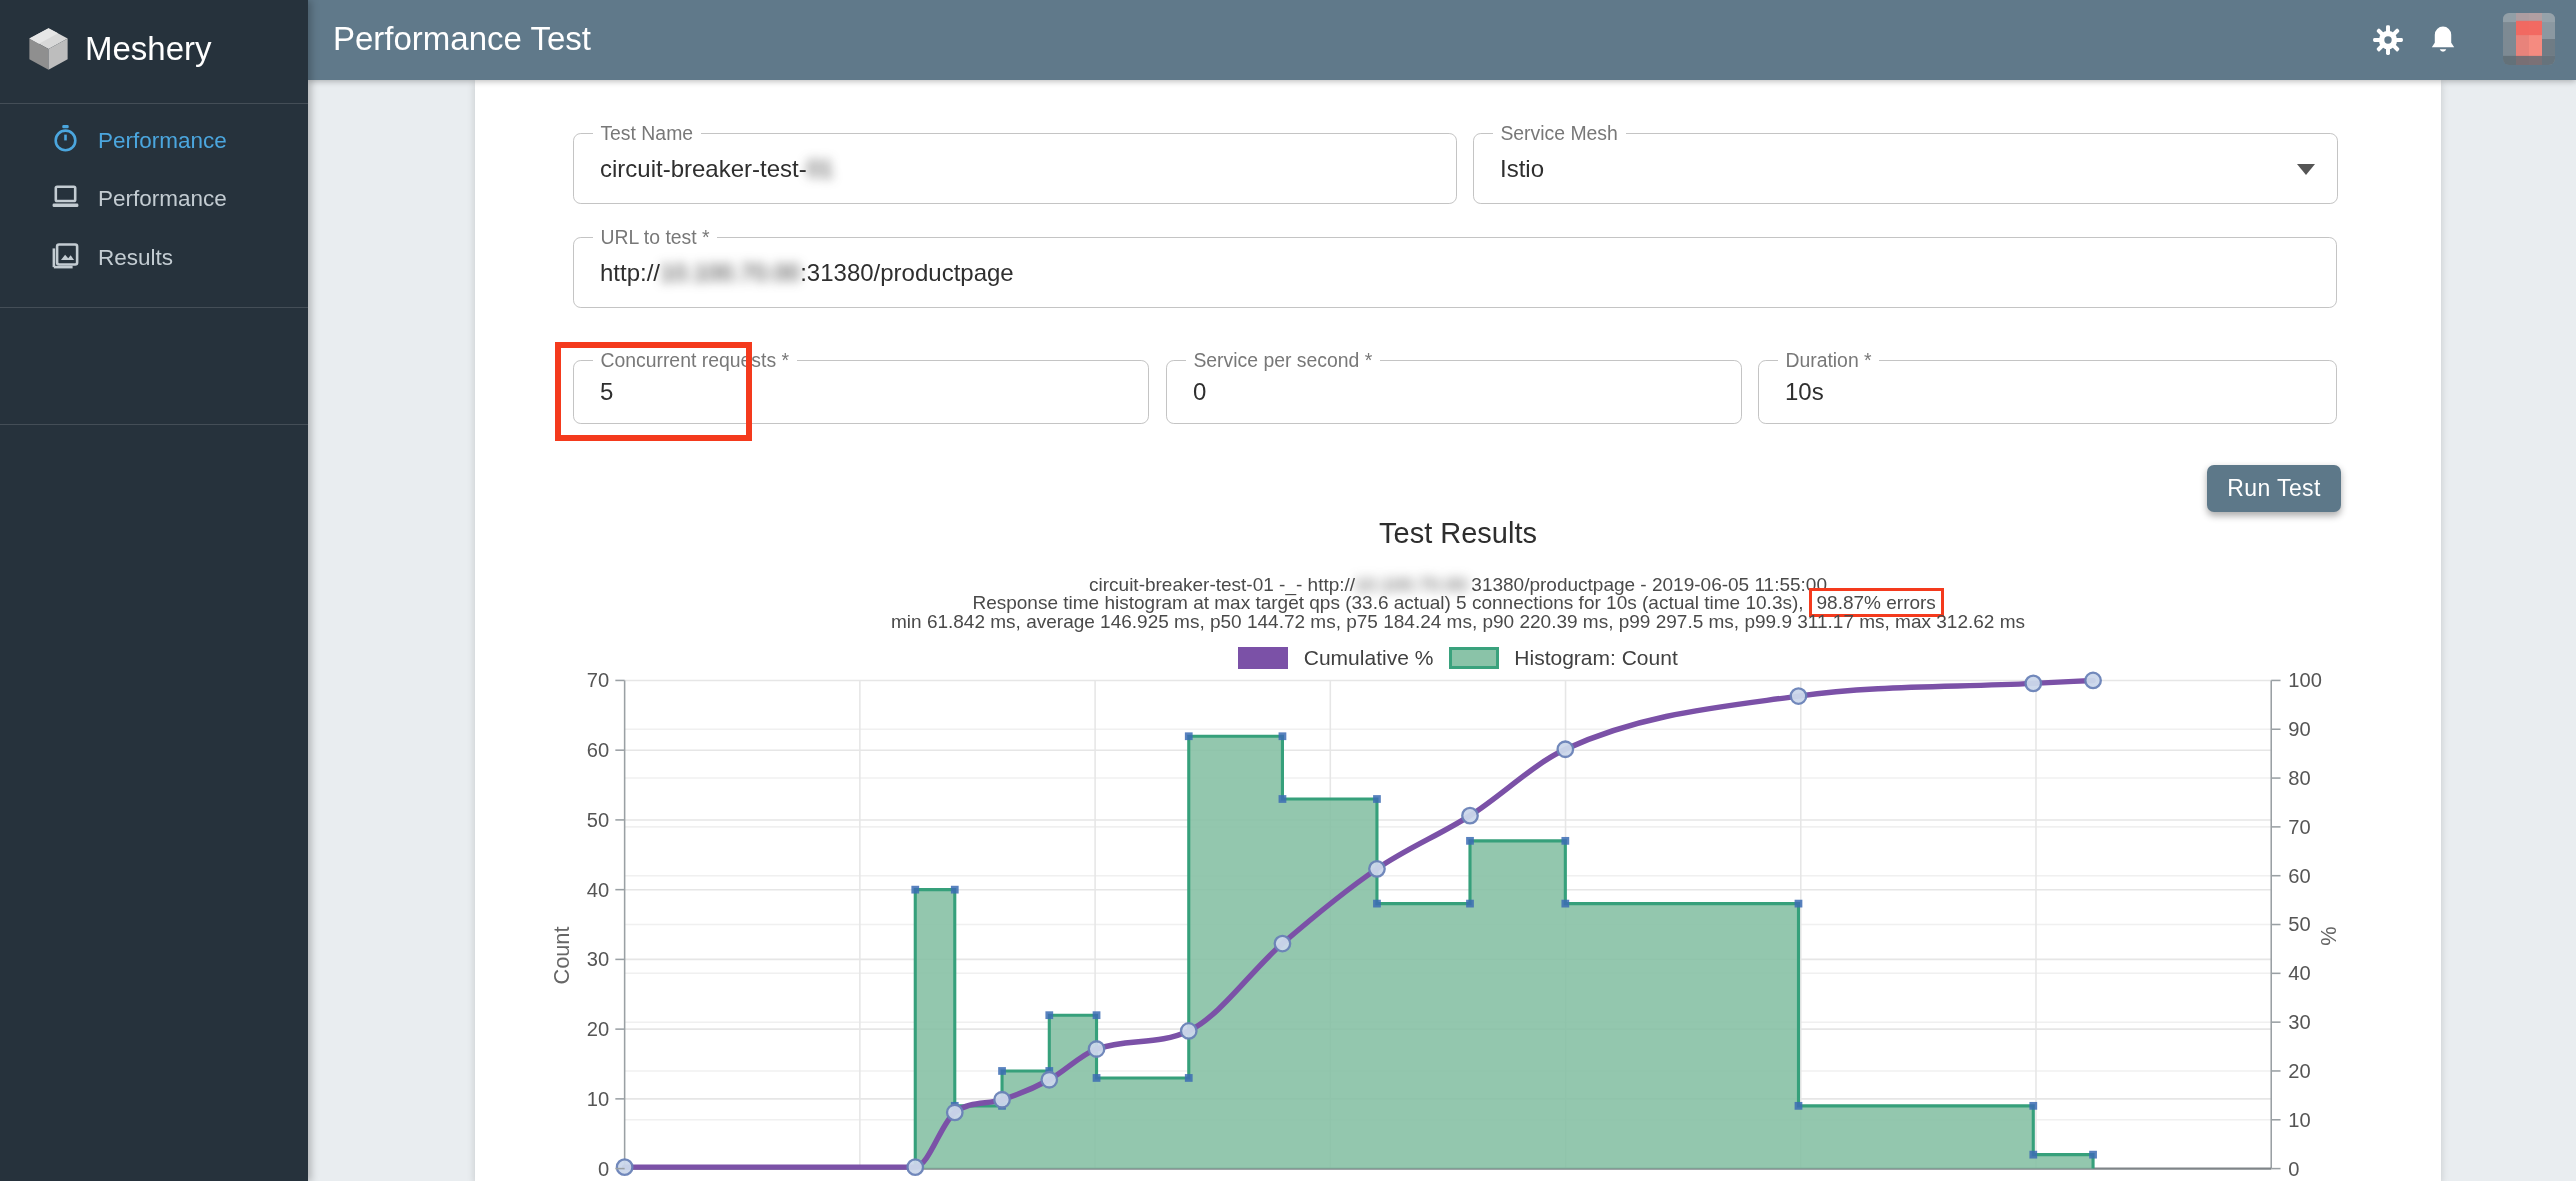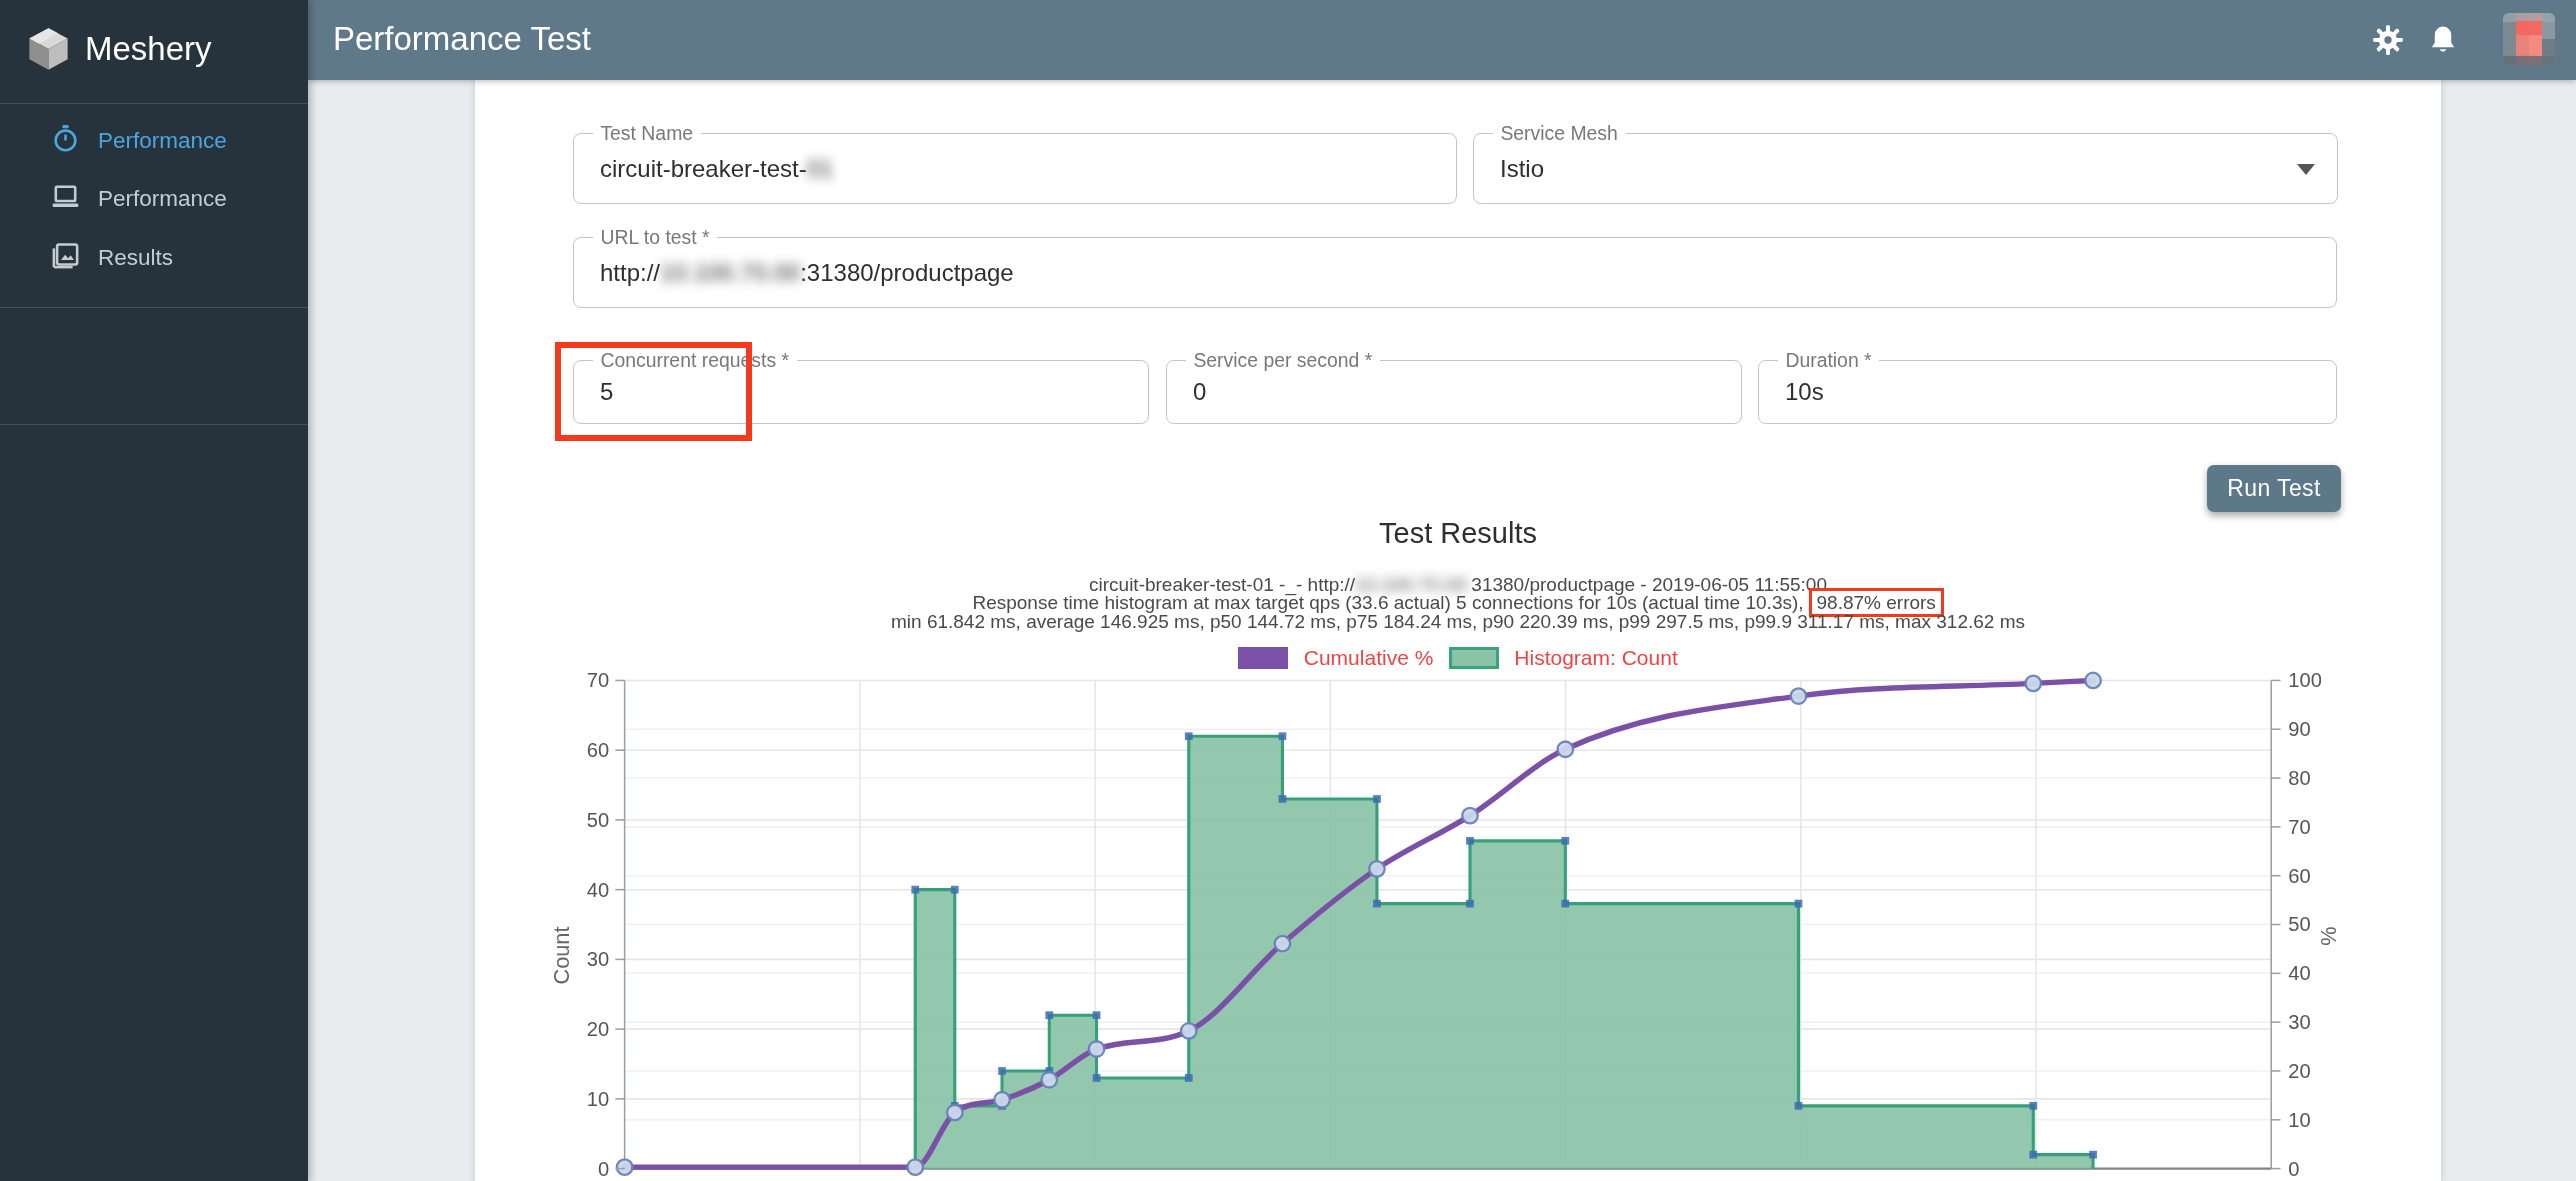--- a/index.html
+++ b/index.html
@@ -43,21 +43,21 @@
   .run-btn{position:absolute;left:1732px;top:385px;width:134px;height:47px;background:#5d7889;color:#fff;
            border:none;border-radius:7px;font-size:23px;font-family:inherit;letter-spacing:0.4px;
            box-shadow:0 3.1px 7px rgba(0,0,0,.32);cursor:pointer;}
 
   .results-title{position:absolute;left:0;top:437px;width:1966px;text-align:center;
                  font-size:29px;font-weight:400;color:#2e2e2e;}
   .summary{position:absolute;left:0;width:1966px;text-align:center;font-size:19px;color:#4a4a4a;white-space:nowrap;}
   .err-hl{border:3.9px solid #f43a1d;padding:0.8px 4.7px;}
 
   .legend{position:absolute;left:0;top:566px;width:1966px;display:flex;justify-content:center;
-          align-items:center;gap:15.5px;font-size:21px;color:#ef4444;}
+          align-items:center;gap:15.5px;font-size:21px;color:#404040;}
   .sw{width:50px;height:22px;display:inline-block;}
   .chart-svg{position:absolute;left:0;top:540px;}
 </style>
 </head>
 <body>
 
 <div class="screen">
 
   <nav class="sidebar">
     <div class="brand">

